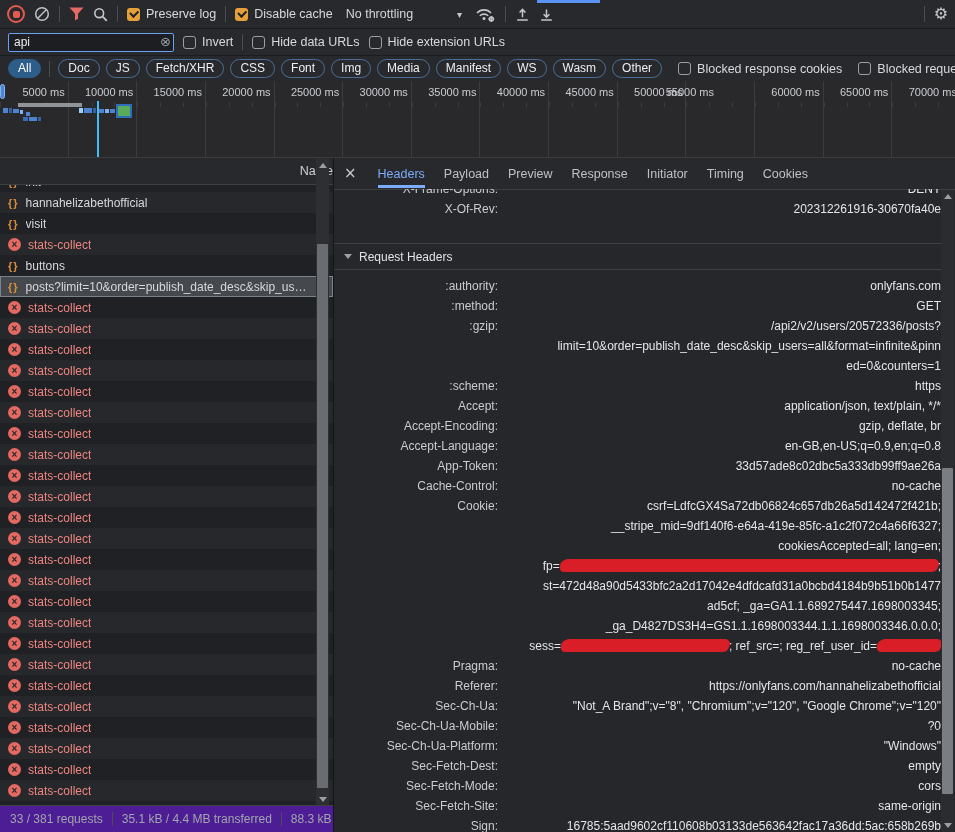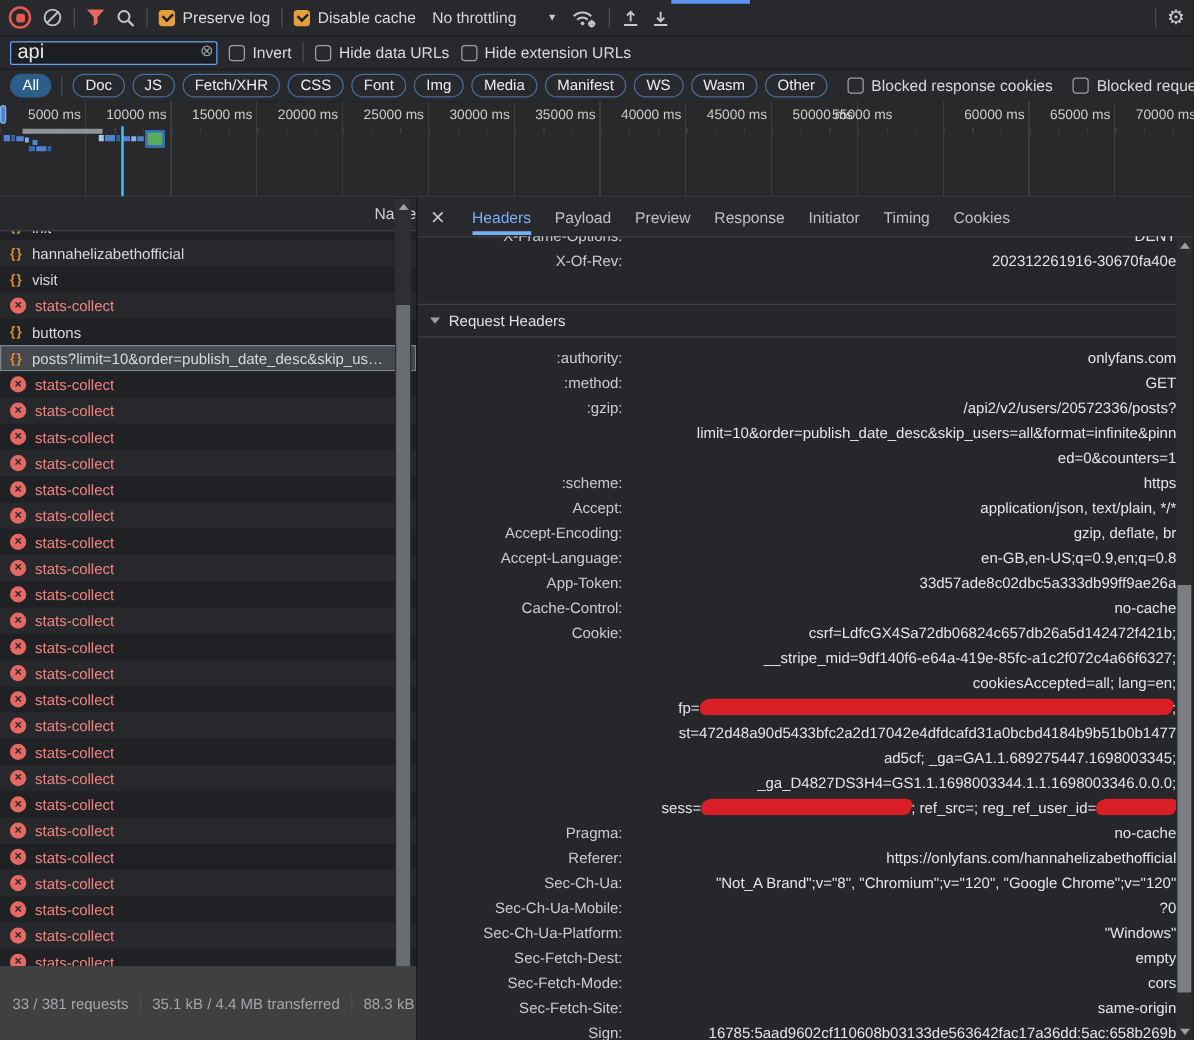--- a/index.html
+++ b/index.html
@@ -23,28 +23,28 @@
              display:flex;align-items:center;justify-content:center;}
   .rec-inner{width:7px;height:7px;background:#e25a50;border-radius:2px;}
   
   .cb{width:13px;height:13px;border-radius:3px;flex:none;position:relative;box-sizing:border-box;}
   .cb.checked{background:#e5a03b;}
   .cb.checked::after{content:"";position:absolute;left:3px;top:2.5px;width:6px;height:3.5px;
      border-left:2px solid #202124;border-bottom:2px solid #202124;transform:rotate(-45deg);}
   .cb.unchecked{border:1.5px solid #9aa0a6;background:transparent;}
   .cb-group{display:flex;align-items:center;gap:6px;}
   .cb-label{color:#d7dadd;white-space:nowrap;font-size:12.5px;}
-  .throttle{display:flex;align-items:center;gap:26px;color:#d2d5d9;font-size:12.5px;padding:0 4px;}
+  .throttle{display:flex;align-items:center;gap:44px;color:#d2d5d9;font-size:12.5px;padding:0 4px;}
   .caret{font-family:"DejaVu Sans",sans-serif;font-size:10px;color:#c4c7cb;}
   .gear{font-family:"DejaVu Sans",sans-serif;font-size:16px;color:#c4c7cb;line-height:1;}
   .spacer{flex:1;}
   
   .filter-box{position:relative;width:166px;height:19px;flex:none;margin-left:4px;}
   .filter-box input{width:100%;height:100%;box-sizing:border-box;background:#1d1e21;
-     border:1px solid #6ba1f2;border-radius:2px;color:#e8eaed;font-size:16px;
+     border:1px solid #6ba1f2;border-radius:2px;color:#e8eaed;font-size:12px;
      padding:0 18px 0 5px;outline:none;font-family:inherit;}
   .input-clear{position:absolute;right:3px;top:2px;font-family:"DejaVu Sans",sans-serif;
      font-size:13px;color:#9aa0a6;line-height:1;}
   
   .pill{height:17px;line-height:17px;padding:0 9px;border-radius:10px;border:1px solid #4a6e96;
         color:#eceef0;white-space:nowrap;flex:none;font-size:12px;}
   .pill.active{background:#2d5d89;border-color:#2d5d89;color:#fff;}
   .pill-divider{width:1px;height:16px;background:#4a4d52;margin:0 2px;flex:none;}
   #row3 .cb-group{margin-left:10px;}
   
@@ -78,22 +78,22 @@
      font-size:10px;font-weight:700;display:flex;align-items:center;justify-content:center;line-height:1;}
   
   .vscroll{position:absolute;width:13px;}
   #left-scroll{left:316px;top:1px;bottom:26px;background:#2e2f33;}
   #right-scroll{right:1px;top:32px;bottom:0;background:#2b2c2f;}
   .scroll-thumb{position:absolute;left:1px;width:11px;background:#696c71;border-radius:1px;}
   .arr{position:absolute;left:2.5px;width:0;height:0;border-left:4px solid transparent;border-right:4px solid transparent;}
   .arr.up{top:4px;border-bottom:5px solid #9aa0a6;}
   .arr.down{bottom:4px;border-top:5px solid #9aa0a6;}
   
-  #status-bar{position:absolute;left:0;right:0;bottom:0;height:26px;background:#404040;
-     border-top:1px solid #3c4043;display:flex;align-items:center;gap:9px;padding:16px 10px;
+  #status-bar{position:absolute;left:0;right:0;bottom:0;height:26px;background:#4c1d95;
+     border-top:1px solid #3c4043;display:flex;align-items:center;gap:9px;padding:0 10px;
      color:#a2a6ab;font-size:12px;white-space:nowrap;overflow:hidden;}
   .sb-divider{width:1px;height:14px;background:#4a4d52;flex:none;}
   
   #right-panel{position:absolute;left:334px;top:0;right:0;bottom:0;background:#26272a;}
   #tabbar{height:31px;background:#28292c;border-bottom:1px solid #3c4043;display:flex;
      align-items:center;gap:19px;padding:0 10px;}
   #close-detail{font-family:"DejaVu Sans",sans-serif;font-size:15px;color:#c8cbcf;line-height:1;margin-right:2px;}
   .tab{height:28px;display:flex;align-items:center;border-bottom:3px solid transparent;
      padding-top:3px;color:#bdc1c6;font-size:12.5px;white-space:nowrap;box-sizing:border-box;}
   .tab.active{color:#7cacf8;border-bottom-color:#7cacf8;}

